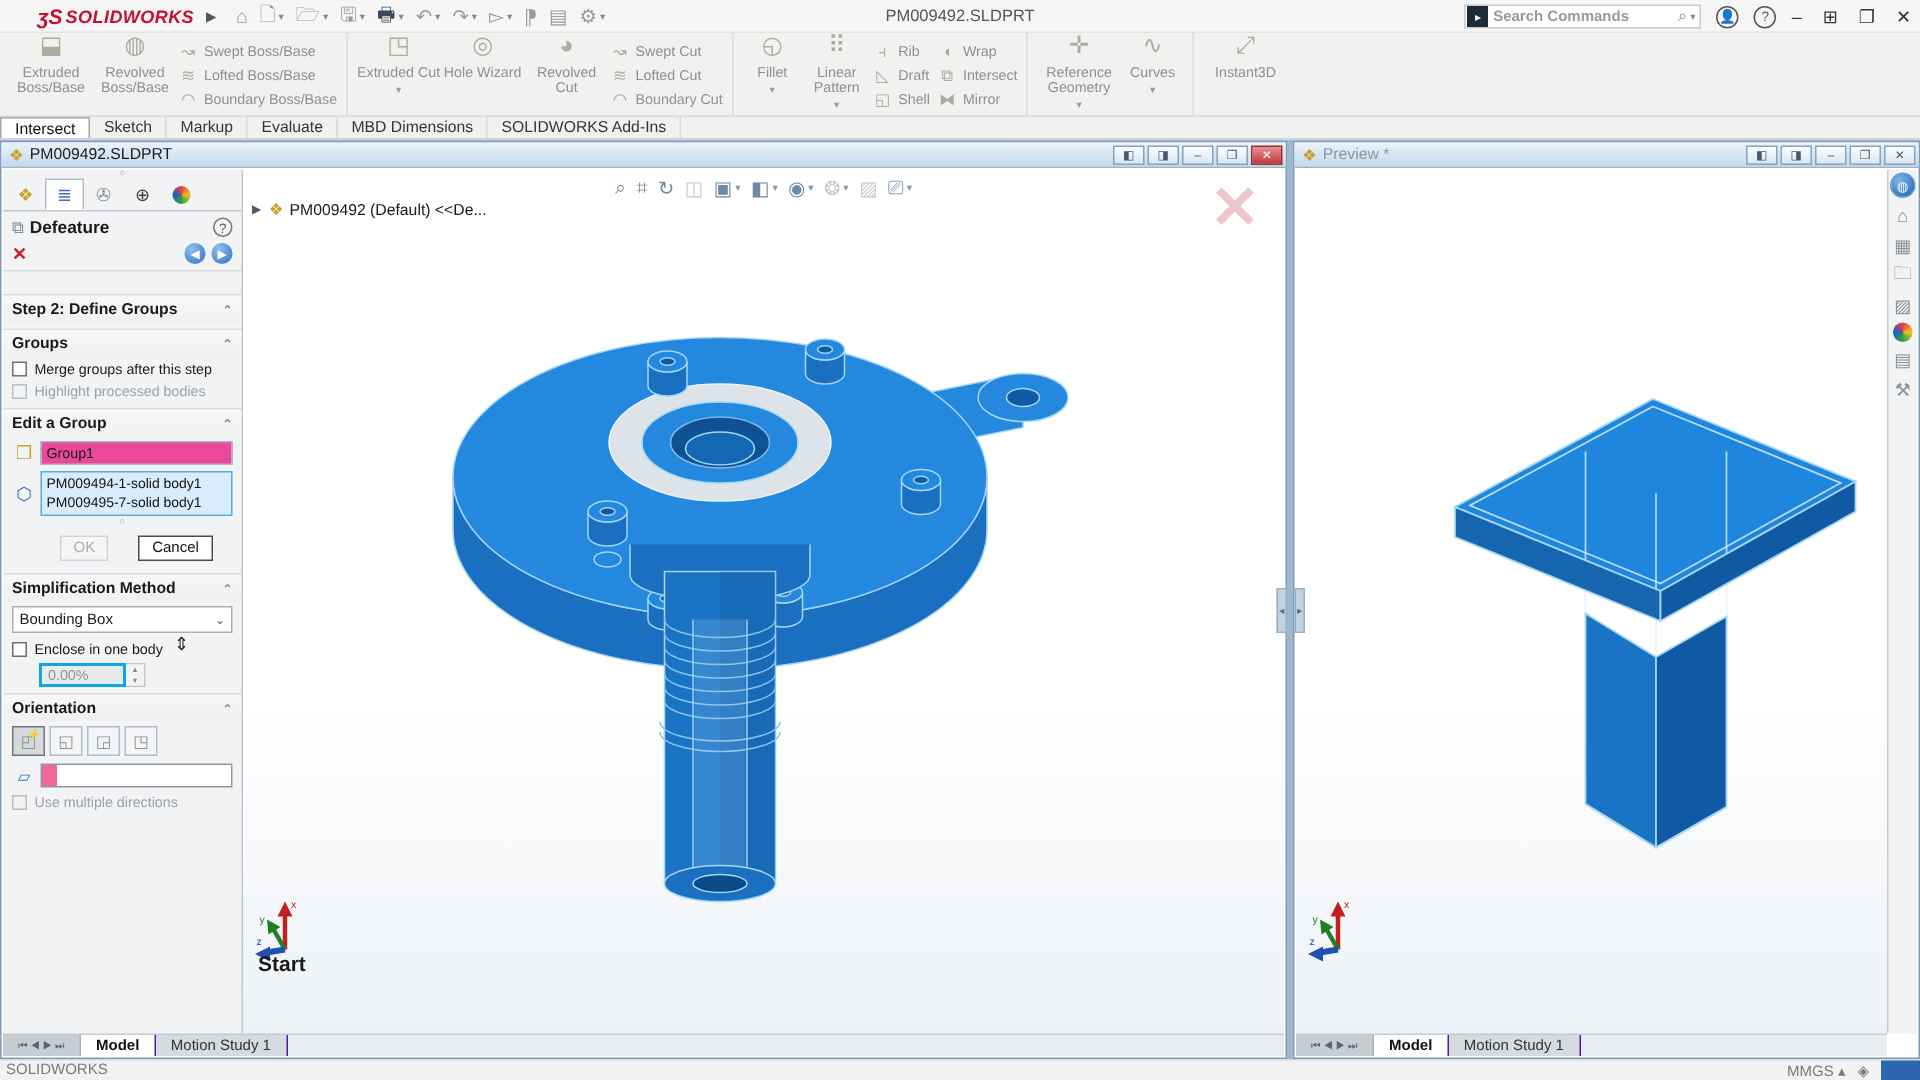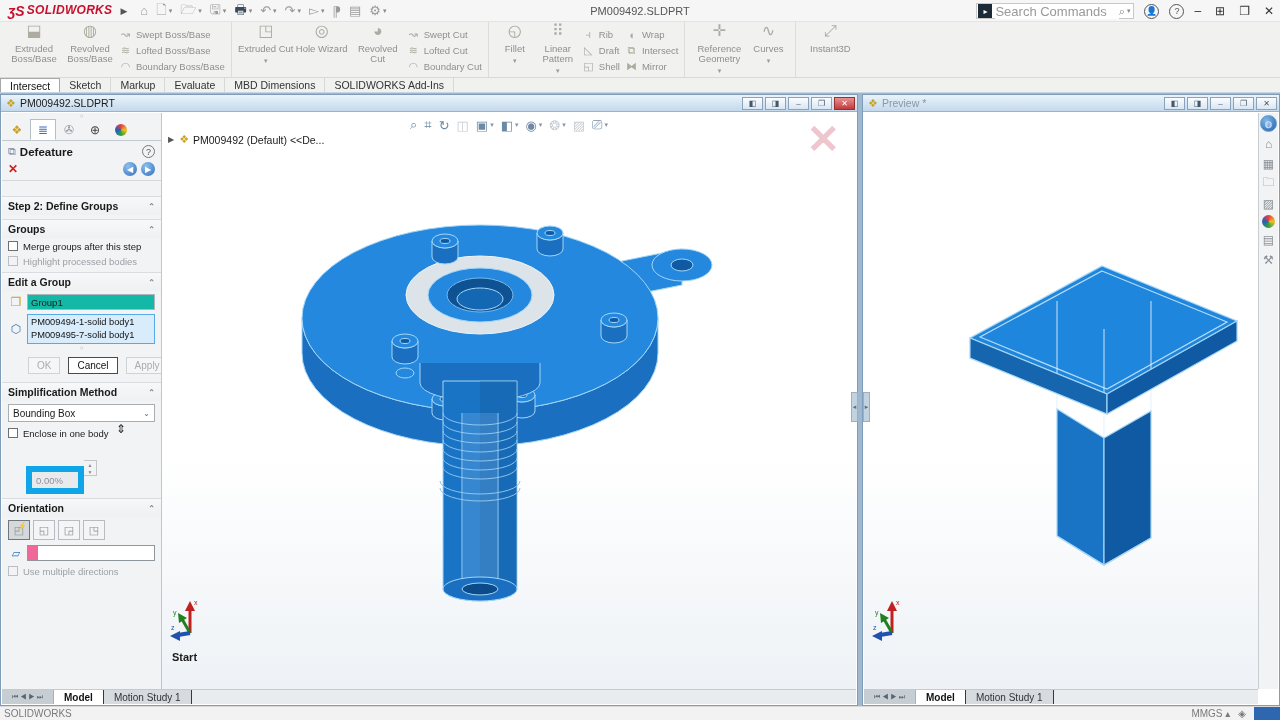--- a/index.html
+++ b/index.html
@@ -1,33 +1,33 @@
 <!DOCTYPE html>
 <html><head>
 <meta charset="utf-8">
 <style>
   * { box-sizing: border-box; margin:0; padding:0; }
   html,body { width:1280px; height:720px; overflow:hidden; }
   body { font-family:"Liberation Sans", sans-serif; font-size:11px; color:#222; background:#9fb8cd; position:relative; }
 
   
   .titlebar { position:absolute; left:0; top:0; width:1280px; height:22px; background:#f6f6f6; border-bottom:1px solid #e3e3e3; display:flex; align-items:center; }
-  .logo { display:flex; margin-left:8px; color:#c8102e; }
+  .logo { display:flex; align-items:center; margin-left:25px; color:#c8102e; }
   .logo .mark { font-weight:bold; font-style:italic; font-size:14px; margin-right:2px; }
   .logo .word { font-weight:bold; font-style:italic; font-size:12px; letter-spacing:.3px; }
   .logo-caret { color:#555; font-size:9px; margin:0 10px 0 8px; }
   .qat { display:flex; align-items:center; gap:2px; }
   .qat .qbtn { display:flex; align-items:center; color:#9a9a9a; font-size:13px; padding:0 3px; height:20px; }
   .qat .qbtn .dd { font-size:7px; color:#8a8a8a; margin-left:2px; }
   .qat .qbtn.dark { color:#3a4a58; }
   .doc-title-center { position:absolute; left:0; right:0; text-align:center; color:#555; font-size:11px; pointer-events:none; }
   .tb-right { position:absolute; right:6px; top:0; height:22px; display:flex; align-items:center; gap:10px; }
   .searchbox { width:158px; height:16px; background:#fff; border:1px solid #c8c8c8; display:flex; align-items:center; }
   .searchbox .sprefix { width:14px; height:14px; background:#1d2a38; color:#fff; font-size:8px; display:flex; align-items:center; justify-content:center; margin:0 3px 0 1px; }
-  .searchbox input { border:none; outline:none; flex:1; font-size:13px; color:#333; font-family:"Liberation Sans",sans-serif; min-width:0; }
+  .searchbox input { border:none; outline:none; flex:1; font-size:10px; color:#333; font-family:"Liberation Sans",sans-serif; min-width:0;font-weight:bold; }
   .searchbox input::placeholder { color:#999; }
   .searchbox .smag { color:#8a8a8a; font-size:11px; margin-right:2px; }
   .searchbox .sdd { color:#8a8a8a; font-size:7px; margin-right:3px; }
   .circle-btn { width:15px; height:15px; border:1px solid #555; border-radius:50%; color:#555; font-size:9px; display:flex; align-items:center; justify-content:center; }
   .winctl { color:#333; font-size:12px; display:flex; gap:14px; align-items:center; }
 
   
   .ribbon { position:absolute; left:0; top:22px; width:1280px; height:56px; background:#f1f1f0; border-bottom:1px solid #d9d9d9; display:flex; }
   .rgroup { display:flex; padding:3px 6px 0 6px; border-right:1px solid #dcdcdc; }
   .rlarge { width:56px; display:flex; flex-direction:column; align-items:center; color:#8f8f8f; font-size:9.5px; line-height:10px; text-align:center; padding-top:1px; }
@@ -72,30 +72,30 @@
   .sec-head .chev { margin-left:auto; color:#888; font-size:8px; }
   .infobox { margin:2px 5px; background:#ffffb4; padding:3px 4px; font-size:9.5px; line-height:11.5px; color:#111; }
   .listbox { margin:3px 6px; height:44px; background:#fff; border:1px solid #a6a6a6; font-size:9.5px; }
   .listbox .sel { background:#3f8fe8; color:#fff; padding:1px 3px; }
   .cbrow { display:flex; align-items:flex-start; padding:3px 6px 1px 6px; font-size:9.5px; color:#1a1a1a; }
   .cbrow .box { width:10px; height:10px; border:1px solid #6f6f6f; background:#fff; margin-right:5px; flex:none; margin-top:0px; }
   .cbrow.disabled { color:#9aa1a7; }
   .cbrow.disabled .box { border-color:#b9bec3; background:#f2f3f4; }
   .fieldrow { display:flex; align-items:center; padding:3px 6px 1px 6px; }
   .fieldrow .ficon { width:16px; font-size:12px; text-align:center; margin-right:3px; }
-  .txtfield { flex:1; height:16px; background:#14b8a6; border:1px solid #aeb6bd; font-size:9.5px; display:flex; align-items:center; padding:0 3px; color:#1a1a1a; }
+  .txtfield { flex:1; height:16px; background:#ec4899; border:1px solid #aeb6bd; font-size:9.5px; display:flex; align-items:center; padding:0 3px; color:#1a1a1a; }
   .bodieslist { flex:1; height:30px; background:#d9ecfb; border:1px solid #57a9e8; font-size:9.3px; color:#111; padding:1px 3px; line-height:13px; }
   .grip2 { text-align:center; color:#9aa4ad; font-size:6px; height:8px; }
   .btnrow { display:flex; gap:8px; padding:4px 0 4px 26px; }
-  .pbtn { height:17px; padding:0 8px; background:#f5f6f7; border:1px solid #cfd3d7; font-size:10px; color:#a9adb1; display:flex; align-items:center; }
+  .pbtn { height:17px; padding:0 8px; background:#f5f6f7; border:1px solid #cfd3d7; font-size:10px; color:#a9adb1; display:flex; align-items:center;margin-left:12px; }
   .pbtn.default { background:#fff; border:1px solid #4a4a4a; color:#111; }
   .selectbox { margin:3px 6px; height:18px; background:#fff; border:1px solid #a9aeb3; display:flex; align-items:center; font-size:10px; color:#1a1a1a; padding:0 4px; }
   .selectbox .chev { margin-left:auto; color:#666; font-size:8px; }
   .spinrow { display:flex; align-items:center; margin:2px 6px 2px 24px; }
-  .spinval { width:58px; height:28px; background:#e9eaeb; border:6px solid #0ea5e9; color:#8d9296; font-size:9.5px; display:flex; align-items:center; padding:0 4px;margin-top:24px; }
+  .spinval { width:58px; height:16px; background:#e9eaeb; border:2px solid #0ea5e9; color:#8d9296; font-size:9.5px; display:flex; align-items:center; padding:0 4px; }
   .spinbtns { width:13px; height:16px; border:1px solid #c3c7ca; border-left:none; display:flex; flex-direction:column; }
   .spinbtns span { flex:1; font-size:5px; color:#888; display:flex; align-items:center; justify-content:center; background:#f2f3f4; }
   .orient-btns { display:flex; gap:3px; padding:3px 6px; }
   .obtn { width:22px; height:20px; border:1px solid #b6bcc1; background:#f4f5f6; display:flex; align-items:center; justify-content:center; font-size:11px; color:#8a8f94; position:relative; }
   .obtn.pressed { background:#d6d9dc; border-color:#6f767c; }
   .obtn .spark { position:absolute; right:2px; top:1px; font-size:7px; color:#e8b800; }
   .dirrow { display:flex; align-items:center; padding:2px 6px; }
   .dirrow .ficon { width:16px; font-size:11px; color:#2f76c4; text-align:center; margin-right:3px; }
   .dirfield { flex:1; height:16px; background:#fff; border:1px solid #8f979e; display:flex; }
   .dirfield .pink { width:10px; background:#f06898; }
@@ -103,21 +103,21 @@
   
   .tree-root { position:absolute; left:6px; top:20px; display:flex; align-items:center; font-size:10.5px; color:#1a1a1a; }
   .tree-root .arrow { color:#555; font-size:8px; margin-right:5px; }
   .tree-root .picon { color:#c9a227; font-size:11px; margin-right:4px; }
   .hud { position:absolute; top:4px; left:50%; transform:translateX(-50%); display:flex; align-items:center; gap:7px; }
   .hud .hicon { color:#6d8aa5; font-size:13px; display:flex; align-items:center; gap:2px; }
   .hud .hicon.disabled { color:#c3cad0; }
   .hud .dd { font-size:7px; color:#8a97a3; }
   .bigx { position:absolute; font-size:40px; font-weight:bold; color:#eec6ce; line-height:36px; }
   .triad { position:absolute; left:8px; bottom:46px; }
-  .start-label { position:absolute; left:10px; bottom:26px; font-weight:bold; font-size:11px; color:#1a1a1a; }
+  .start-label { position:absolute; left:10px; bottom:39px; font-weight:bold; font-size:14px; color:#1a1a1a; }
 
   
   .doc-tabbar { position:absolute; left:1px; right:1px; bottom:1px; height:15px; background:#e9ecef; border-top:1px solid #c4cad0; display:flex; align-items:stretch; }
   .navbtns { width:52px; background:#c6cdd3; color:#5a6470; font-size:7px; display:flex; align-items:center; justify-content:center; gap:3px; border-right:1px solid #aab2b9; }
   .doc-tab { padding:0 10px; display:flex; align-items:center; font-size:10px; color:#333; border-right:1px solid #4c1d95; background:#d6dbdf; }
   .doc-tab.active { background:#ffffff; font-weight:bold; color:#111; }
 
   
   .taskpane { position:absolute; right:1px; top:18px; bottom:16px; width:20px; background:#f1f3f5; border-left:1px solid #c8cdd2; display:flex; flex-direction:column; align-items:center; padding-top:2px; gap:3px; }
   .tp-icon { width:17px; height:17px; display:flex; align-items:center; justify-content:center; font-size:12px; color:#8a9096; }

